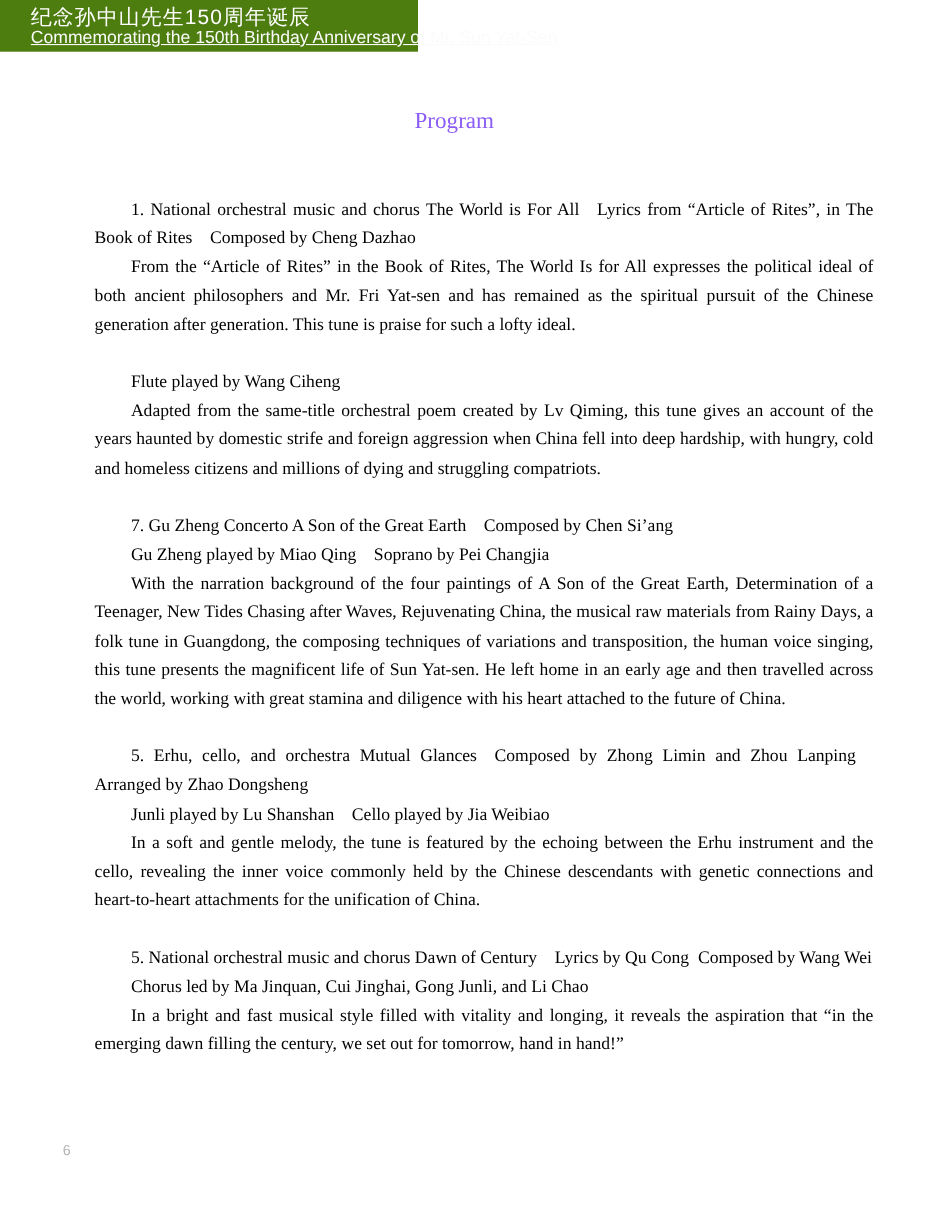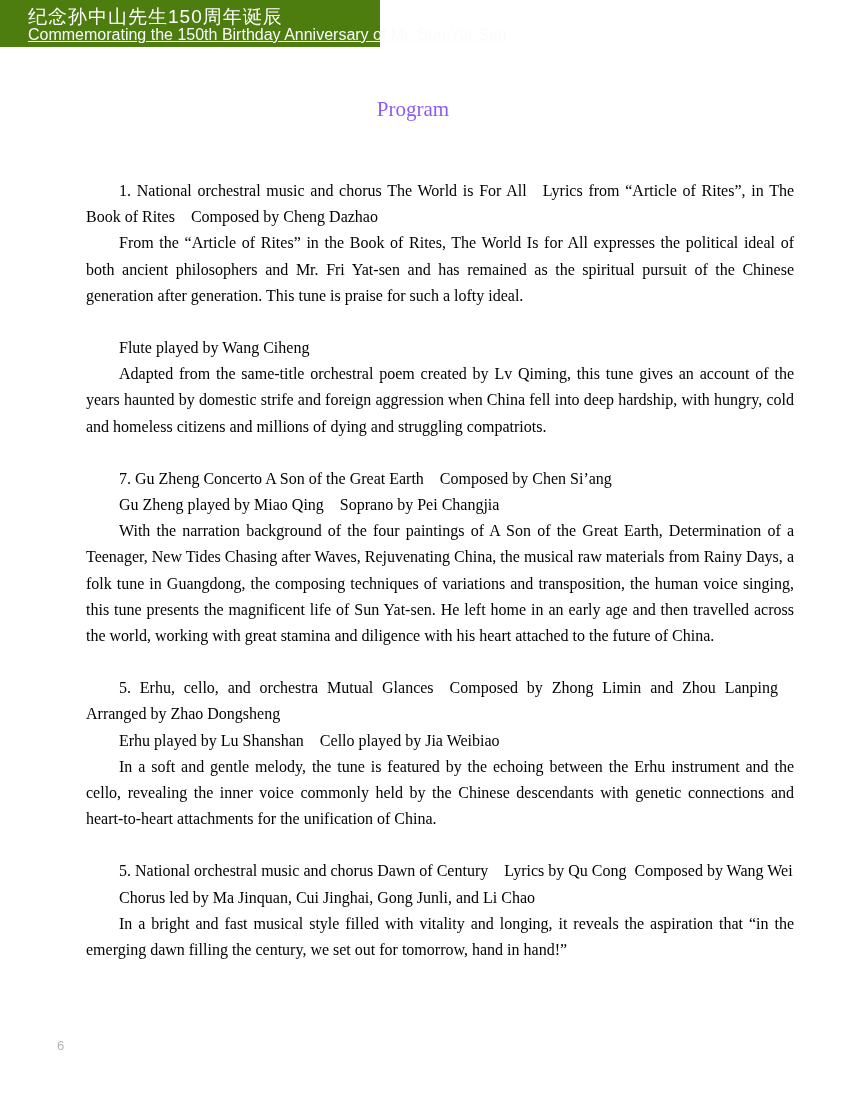--- a/index.html
+++ b/index.html
@@ -98,21 +98,21 @@
   </div>
 
   <div class="program-item">
     <p class="item-heading">7. Gu Zheng Concerto A Son of the Great Earth Composed by Chen Si’ang</p>
     <p class="item-performers">Gu Zheng played by Miao Qing Soprano by Pei Changjia</p>
     <p class="item-description">With the narration background of the four paintings of A Son of the Great Earth, Determination of a Teenager, New Tides Chasing after Waves, Rejuvenating China, the musical raw materials from Rainy Days, a folk tune in Guangdong, the composing techniques of variations and transposition, the human voice singing, this tune presents the magnificent life of Sun Yat-sen. He left home in an early age and then travelled across the world, working with great stamina and diligence with his heart attached to the future of China.</p>
   </div>
 
   <div class="program-item">
     <p class="item-heading">5. Erhu, cello, and orchestra Mutual Glances Composed by Zhong Limin and Zhou Lanping Arranged by Zhao Dongsheng</p>
-    <p class="item-performers">Erhu played by Lu Shanshan Cello played by Jia Weibiao</p>
+    <p class="item-performers">Junli played by Lu Shanshan Cello played by Jia Weibiao</p>
     <p class="item-description">In a soft and gentle melody, the tune is featured by the echoing between the Erhu instrument and the cello, revealing the inner voice commonly held by the Chinese descendants with genetic connections and heart-to-heart attachments for the unification of China.</p>
   </div>
 
   <div class="program-item">
     <p class="item-heading">5. National orchestral music and chorus Dawn of Century Lyrics by Qu Cong Composed by Wang Wei</p>
     <p class="item-performers">Chorus led by Ma Jinquan, Cui Jinghai, Gong Junli, and Li Chao</p>
     <p class="item-description">In a bright and fast musical style filled with vitality and longing, it reveals the aspiration that “in the emerging dawn filling the century, we set out for tomorrow, hand in hand!”</p>
   </div>
 </div>
 

